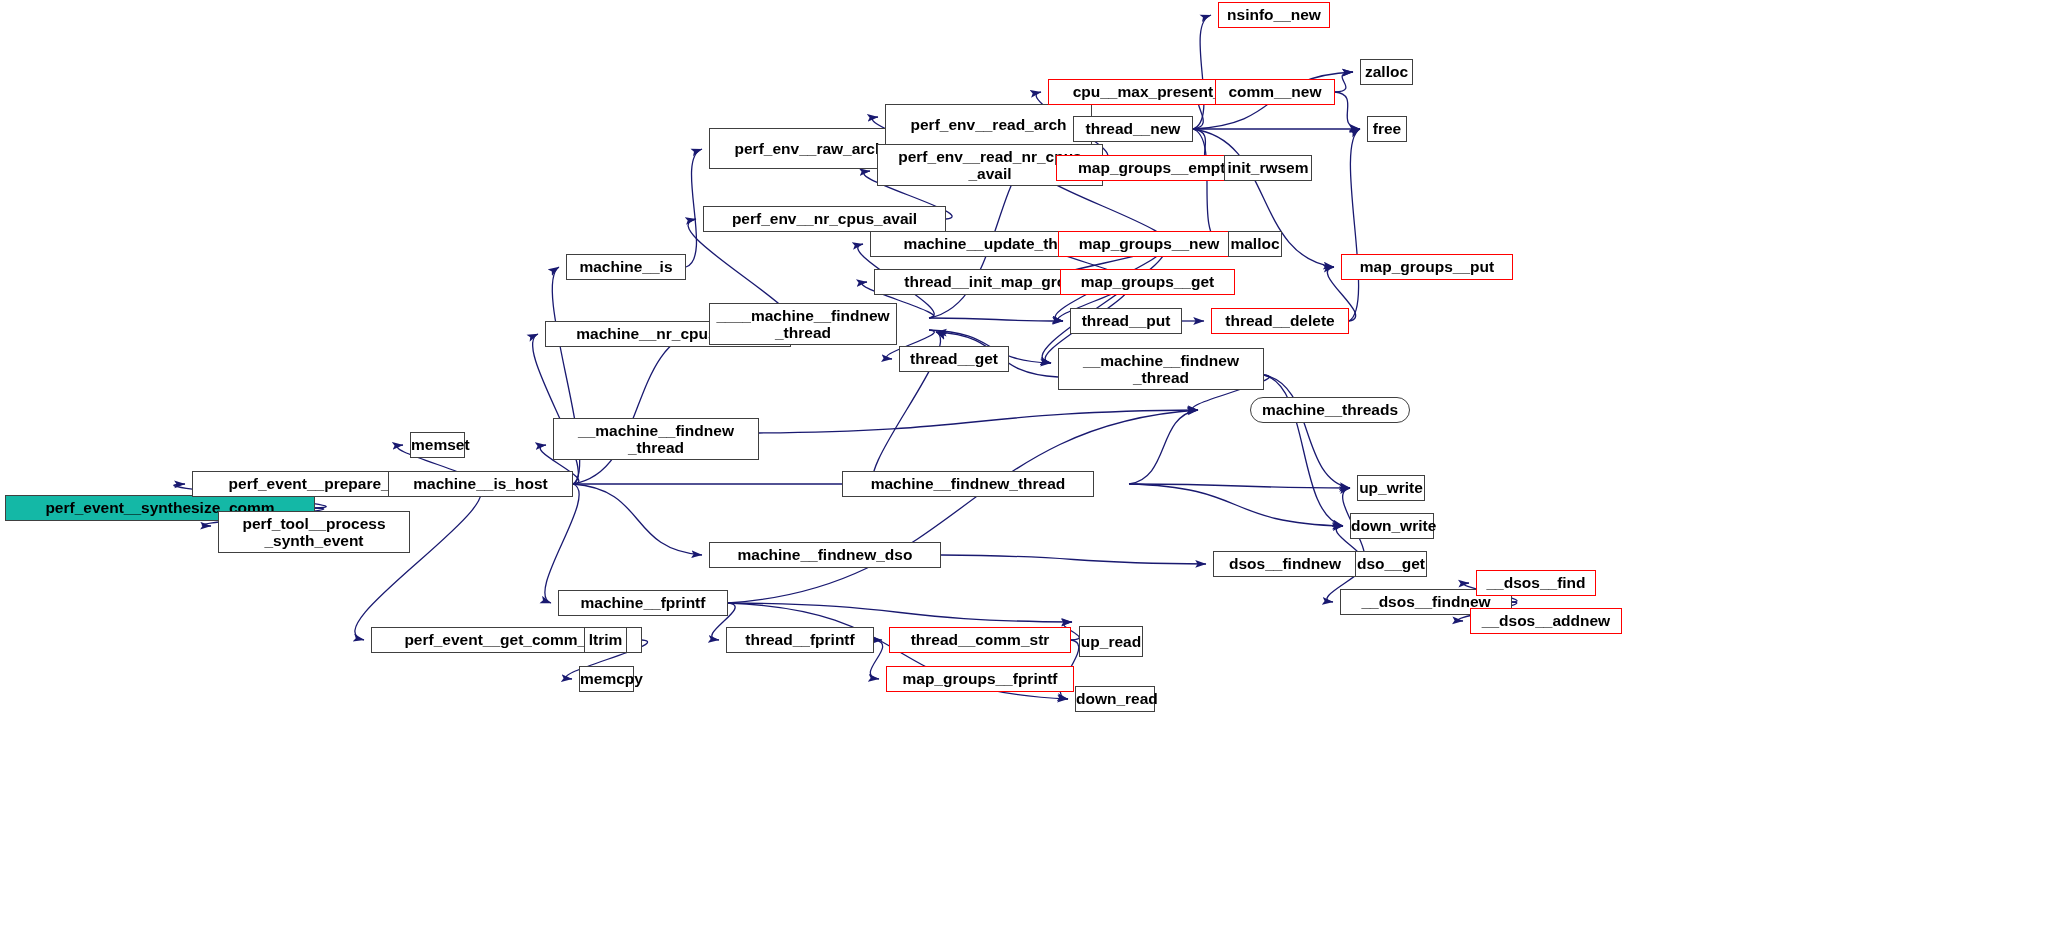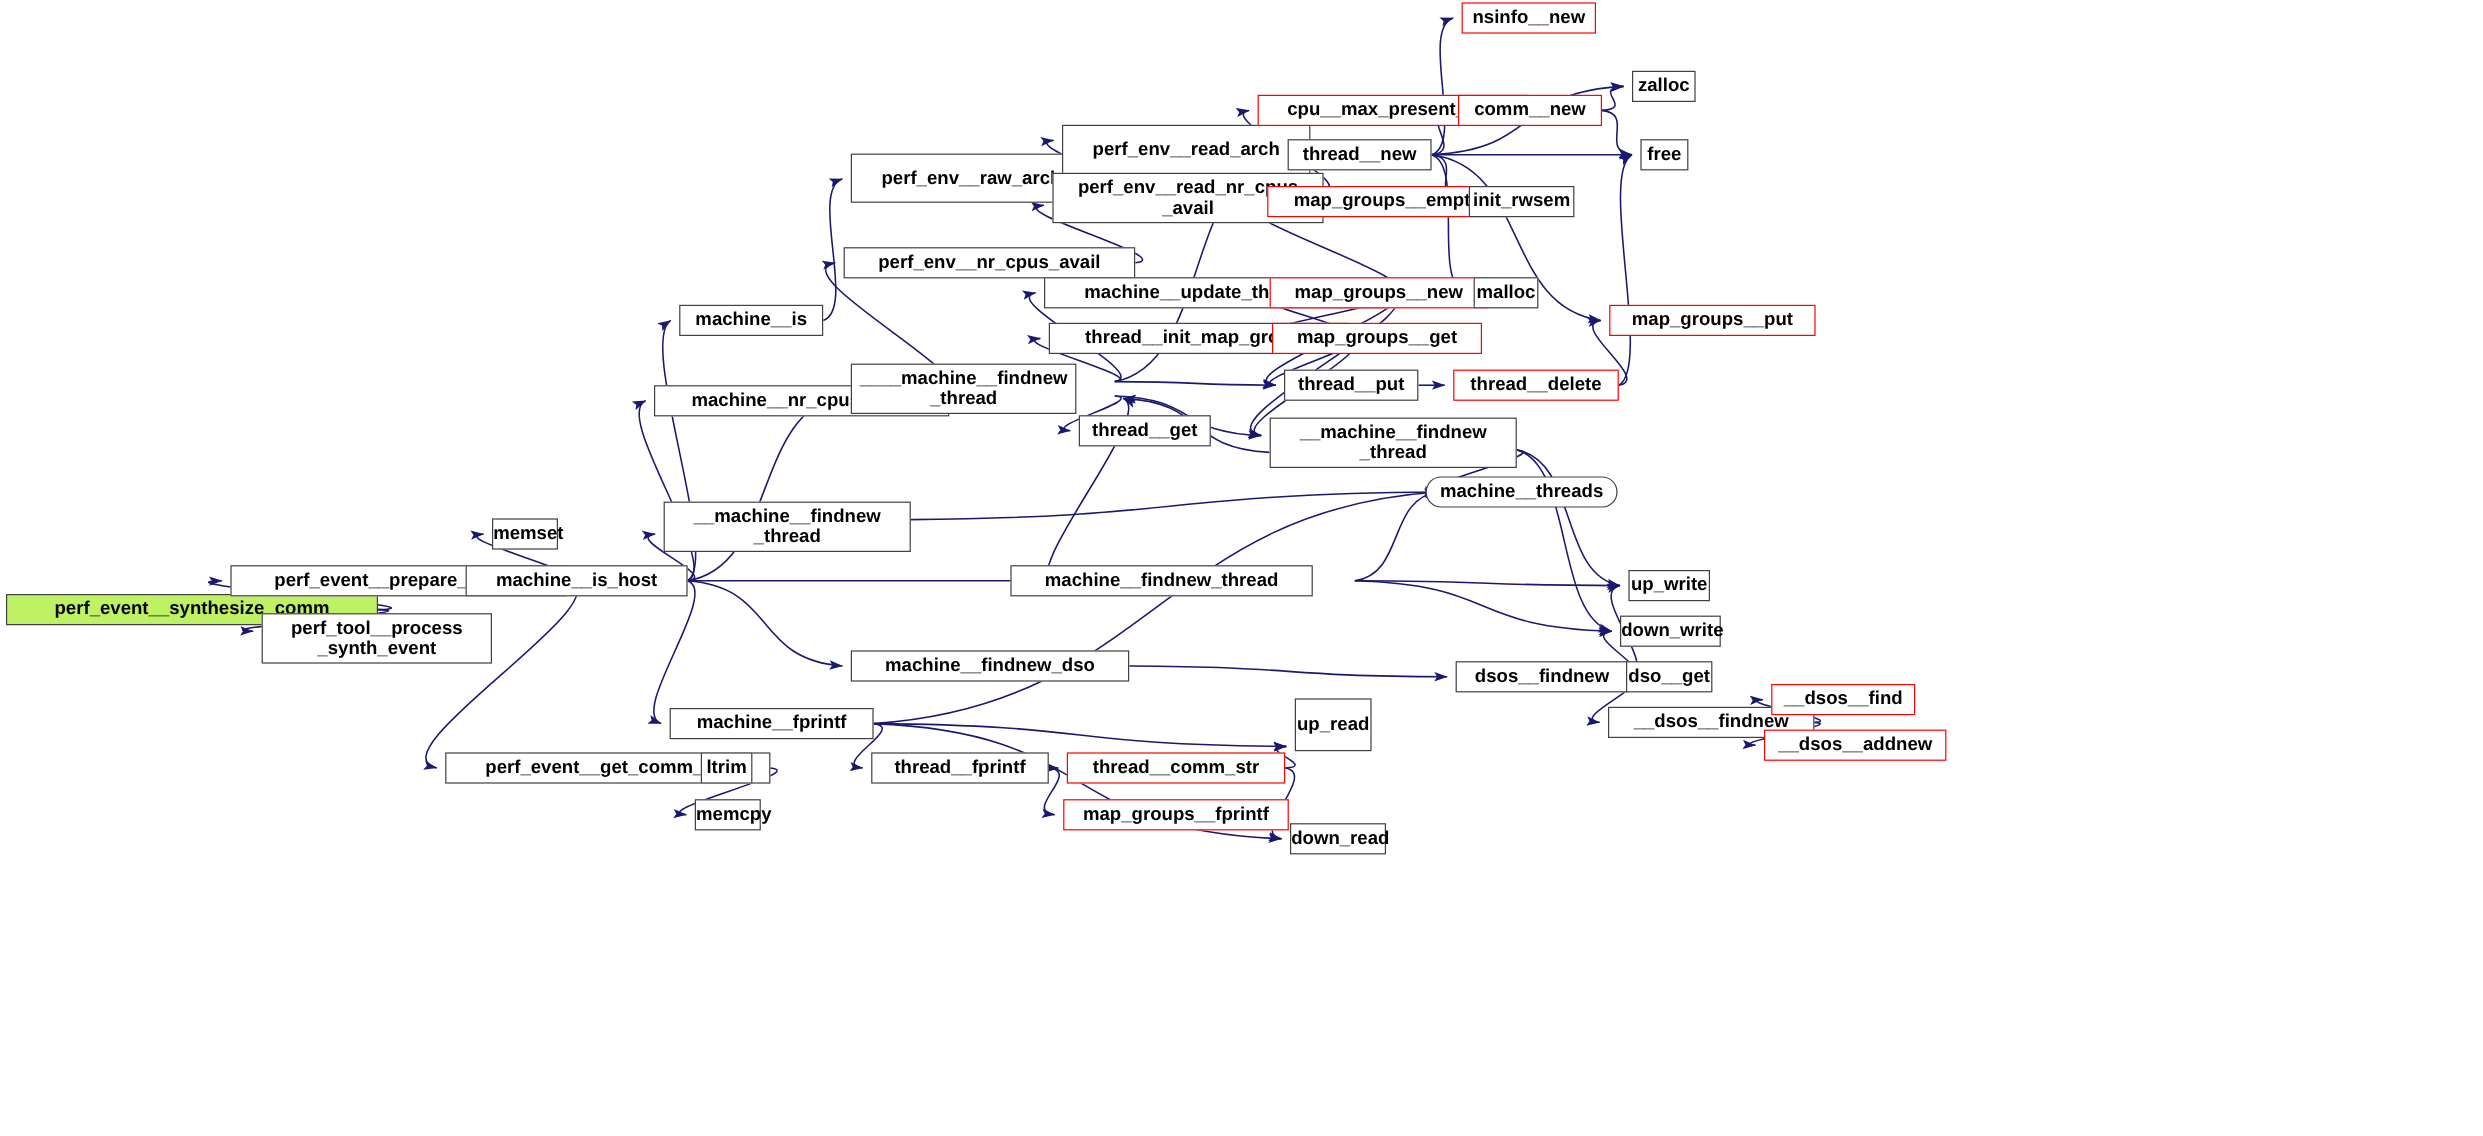--- a/index.html
+++ b/index.html
@@ -24,21 +24,21 @@
     text-align:center;
     font-size:15.5px;
     color:#000000;
     line-height:1.12;
     white-space:pre;
     letter-spacing:0px;
     z-index:5;
     font-weight:bold;
   }
   .node.red{border-color:#ff0000;}
-  .node.hl{background:#bef264;border-color:#404040;}
+  .node.hl{background:#14b8a6;border-color:#404040;}
   .node .lbl{display:block;width:100%;padding:0 5px;}
 </style>
 </head>
 <body>
 
 <div id="canvas">
   <svg id="edges" viewBox="0 0 2069 947" preserveAspectRatio="none" xmlns="http://www.w3.org/2000/svg">
     <defs>
       <marker id="ah" markerWidth="9" markerHeight="9" refX="8.3" refY="3.2" orient="auto" markerUnits="strokeWidth">
         <path d="M0,0.2 L8.6,3.2 L0,6.2 L1.8,3.2 z" fill="#191970"></path>
@@ -146,31 +146,31 @@
       <div class="node" style="left: 870px; top: 231px; width: 286px; height: 26px;"><span class="lbl">machine__update_thread_pid</span></div>
       <div class="node" style="left: 874px; top: 269px; width: 250px; height: 26px;"><span class="lbl">thread__init_map_groups</span></div>
       <div class="node" style="left: 842px; top: 471px; width: 252px; height: 26px;"><span class="lbl">machine__findnew_thread</span></div>
       <div class="node red" style="left: 889px; top: 627px; width: 182px; height: 26px;"><span class="lbl">thread__comm_str</span></div>
       <div class="node red" style="left: 886px; top: 666px; width: 188px; height: 26px;"><span class="lbl">map_groups__fprintf</span></div>
       <div class="node red" style="left: 1048px; top: 79px; width: 226px; height: 26px;"><span class="lbl">cpu__max_present_cpu</span></div>
       <div class="node red" style="left: 1056px; top: 155px; width: 200px; height: 26px;"><span class="lbl">map_groups__empty</span></div>
       <div class="node" style="left: 1058px; top: 348px; width: 206px; height: 42px;"><span class="lbl">__machine__findnew
 _thread</span></div>
       <div class="node" style="left: 1070px; top: 308px; width: 112px; height: 26px;"><span class="lbl">thread__put</span></div>
-      <div class="node" style="left: 1079px; top: 582px; width: 64px; height: 44px;"><span class="lbl">up_read</span></div>
+      <div class="node" style="left: 1079px; top: 626px; width: 64px; height: 31px;"><span class="lbl">up_read</span></div>
       <div class="node" style="left: 1075px; top: 686px; width: 80px; height: 26px;"><span class="lbl">down_read</span></div>
       <div class="node red" style="left: 1058px; top: 231px; width: 182px; height: 26px;"><span class="lbl">map_groups__new</span></div>
       <div class="node red" style="left: 1060px; top: 269px; width: 175px; height: 26px;"><span class="lbl">map_groups__get</span></div>
       <div class="node" style="left: 1073px; top: 116px; width: 120px; height: 26px;"><span class="lbl">thread__new</span></div>
       <div class="node" style="left: 1228px; top: 231px; width: 54px; height: 26px;"><span class="lbl">malloc</span></div>
       <div class="node" style="left: 1224px; top: 155px; width: 88px; height: 26px;"><span class="lbl">init_rwsem</span></div>
       <div class="node red" style="left: 1215px; top: 79px; width: 120px; height: 26px;"><span class="lbl">comm__new</span></div>
       <div class="node red" style="left: 1218px; top: 2px; width: 112px; height: 26px;"><span class="lbl">nsinfo__new</span></div>
       <div class="node red" style="left: 1211px; top: 308px; width: 138px; height: 26px;"><span class="lbl">thread__delete</span></div>
-      <div class="node" style="left: 1188px; top: 397px; width: 160px; height: 26px; border-radius: 13px;"><span class="lbl">machine__threads</span></div>
+      <div class="node" style="left: 1250px; top: 397px; width: 160px; height: 26px; border-radius: 13px;"><span class="lbl">machine__threads</span></div>
       <div class="node" style="left: 1213px; top: 551px; width: 144px; height: 26px;"><span class="lbl">dsos__findnew</span></div>
       <div class="node" style="left: 1360px; top: 59px; width: 53px; height: 26px;"><span class="lbl">zalloc</span></div>
       <div class="node" style="left: 1367px; top: 116px; width: 40px; height: 26px;"><span class="lbl">free</span></div>
       <div class="node red" style="left: 1341px; top: 254px; width: 172px; height: 26px;"><span class="lbl">map_groups__put</span></div>
       <div class="node" style="left: 1357px; top: 475px; width: 68px; height: 26px;"><span class="lbl">up_write</span></div>
       <div class="node" style="left: 1350px; top: 513px; width: 84px; height: 26px;"><span class="lbl">down_write</span></div>
       <div class="node" style="left: 1355px; top: 551px; width: 72px; height: 26px;"><span class="lbl">dso__get</span></div>
       <div class="node" style="left: 1340px; top: 589px; width: 172px; height: 26px;"><span class="lbl">__dsos__findnew</span></div>
       <div class="node red" style="left: 1476px; top: 570px; width: 120px; height: 26px;"><span class="lbl">__dsos__find</span></div>
       <div class="node red" style="left: 1470px; top: 608px; width: 152px; height: 26px;"><span class="lbl">__dsos__addnew</span></div>

